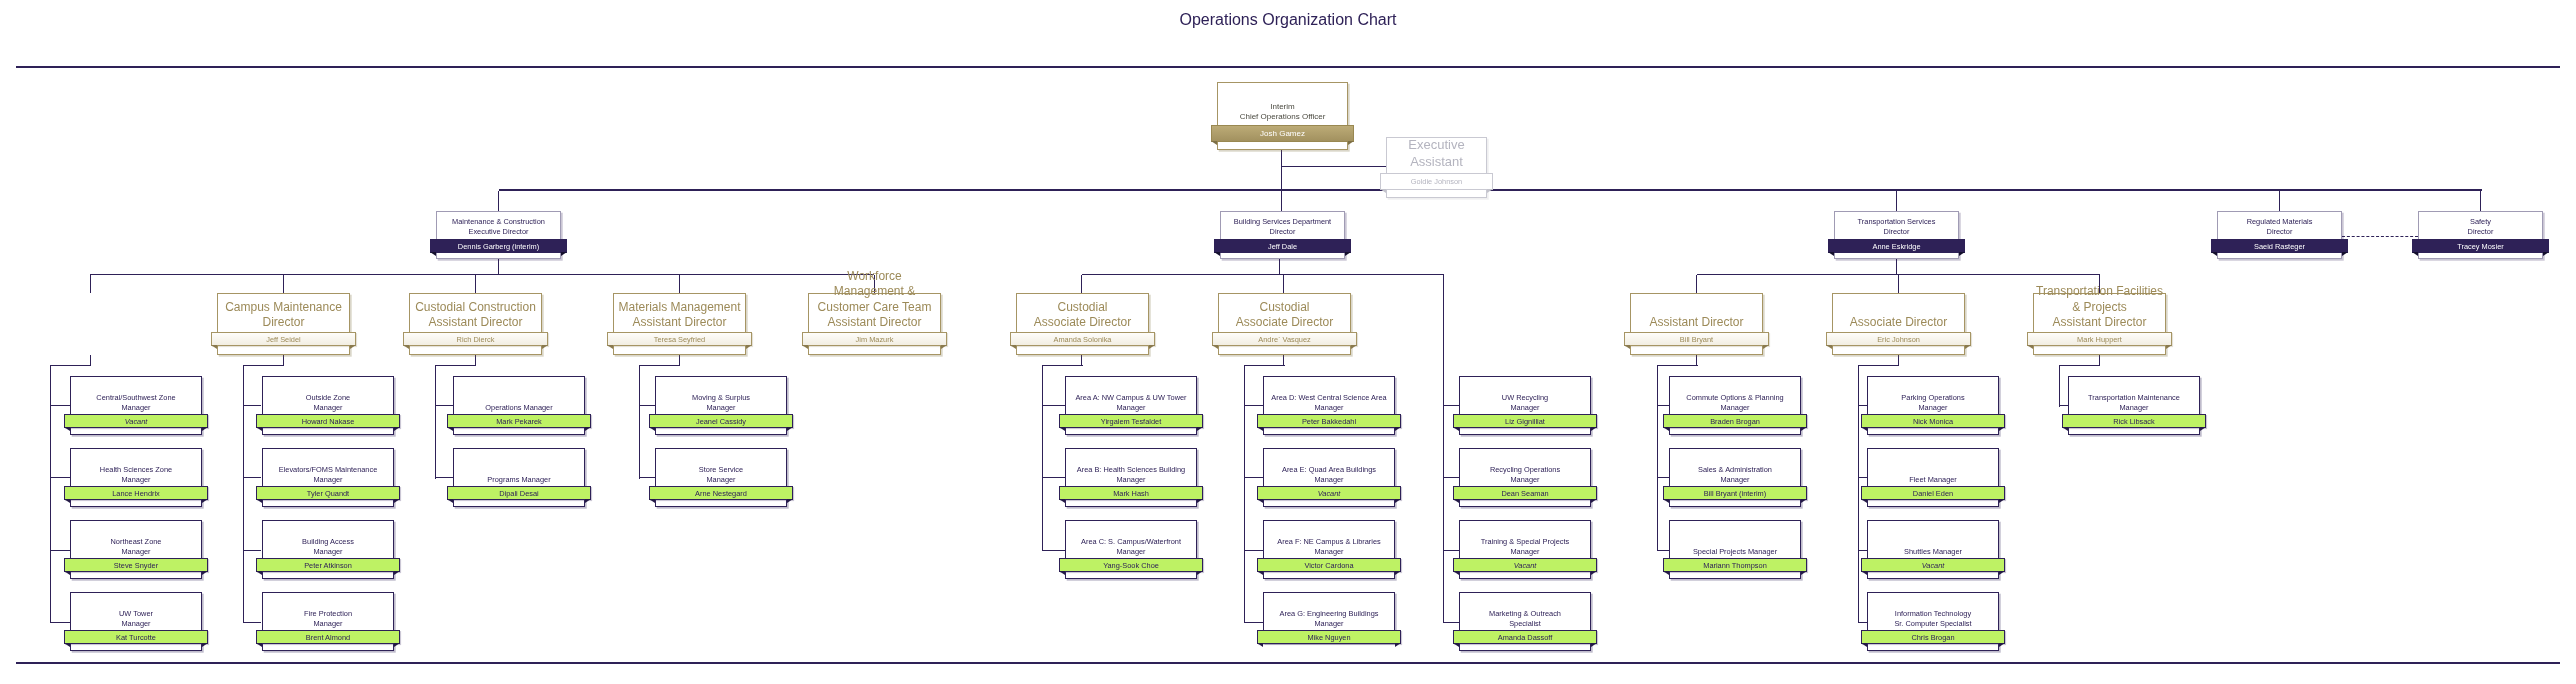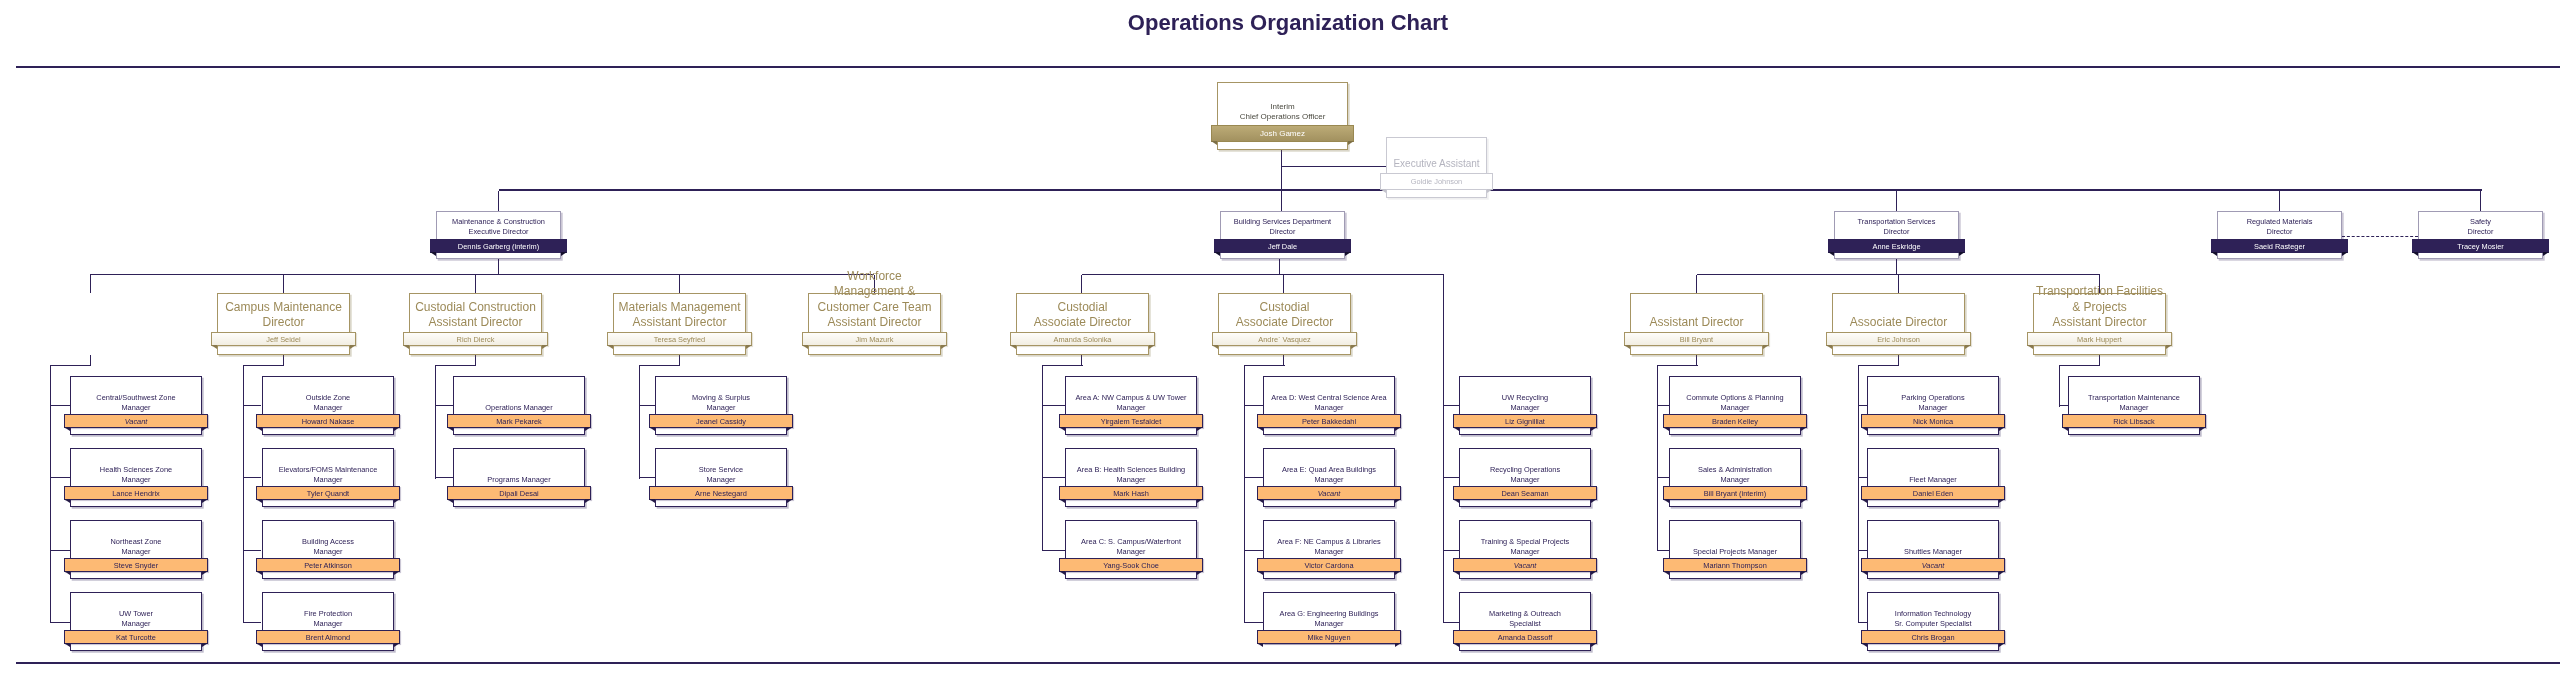--- a/index.html
+++ b/index.html
@@ -1,42 +1,42 @@
 <!DOCTYPE html>
 <html style="font-size:9.2px"><head>
 <meta charset="utf-8">
 <style>
   html,body{margin:0;padding:0;width:2576px;height:684px;overflow:hidden;background:#ffffff;
     font-family:"Liberation Sans",sans-serif;}
   .stage{position:absolute;left:0;top:0;width:2576px;height:684px;}
   .hdr{position:absolute;left:0;top:11.4px;width:100%;text-align:center;color:#2e2157;}
-  .hdr .h1{font-size:22px;font-weight:bold;line-height:1.1;}
+  .hdr .h1{font-size:16px;font-weight:normal;line-height:1.1;}
   .hdr .h2{font-size:8.6px;margin-top:2.9px;}
   .hr{position:absolute;left:16px;width:2544px;height:1.7px;background:#2e2157;}
   
   .box{position:absolute;background:#fff;box-sizing:border-box;}
   .b-leaf{border:1.1px solid #2e2157;box-shadow:1.7px 1.7px 0 rgba(46,33,87,.30);}
   .b-lv2{border:1.1px solid #a09bb4;box-shadow:1.7px 1.7px 0 rgba(46,33,87,.25);}
   .b-tan{border:1.1px solid #a69564;box-shadow:1.7px 1.7px 0 rgba(122,106,60,.28);}
   .b-ea{border:1.1px solid #c9c9d2;box-shadow:1.7px 1.7px 0 rgba(120,120,130,.12);}
   .bt{position:absolute;left:1.7px;right:1.7px;top:0;display:flex;align-items:flex-end;justify-content:center;
     text-align:center;white-space:pre-line;line-height:1.28;padding-bottom:1.7px;box-sizing:border-box;}
   .b-leaf .bt{height:37px;font-size:7.4px;color:#2e2157;}
   .b-lv2 .bt{height:26px;font-size:7.4px;color:#2e2157;}
   .b-tan3 .bt{height:38px;font-size:12px;color:#9c8a58;}
   .b-coo .bt{height:41px;font-size:8px;color:#4b4a40;}
-  .b-ea .bt{height:34px;font-size:10px;color:#b4b4bf;}
+  .b-ea .bt{height:34px;font-size:13px;color:#b4b4bf;}
   
   .rb{position:absolute;left:-7.4px;right:-7.4px;display:flex;align-items:center;justify-content:center;
     font-size:7.4px;box-sizing:border-box;}
   .rb::before{content:"";position:absolute;left:-1.1px;top:100%;width:0;height:0;
     border-top:4.6px solid var(--fc);border-left:6.9px solid transparent;}
   .rb::after{content:"";position:absolute;right:-1.1px;top:100%;width:0;height:0;
     border-top:4.6px solid var(--fc);border-right:6.9px solid transparent;}
-  .rb-leaf{--fc:#241a46;top:37px;height:14.3px;background:#fdba74;border:1.1px solid #2e2157;color:#2e2157;
+  .rb-leaf{--fc:#241a46;top:37px;height:14.3px;background:#bef264;border:1.1px solid #2e2157;color:#2e2157;
     box-shadow:1.1px 1.1px 0 rgba(46,33,87,.25);}
   .rb-lv2{--fc:#15102e;top:27px;height:14.3px;background:#2e2157;border:0.6px solid #2e2157;color:#fff;}
   .rb-tan3{--fc:#8a7a4e;top:38px;height:14.3px;background:linear-gradient(#fefdfa,#f2eee2);
     border:1.1px solid #a69564;color:#9c8a58;box-shadow:1.1px 1.1px 0 rgba(122,106,60,.2);}
   .rb-coo{--fc:#7d6f45;top:42px;height:17px;background:linear-gradient(#bcab77,#a2915f);
     border:0.6px solid #998851;color:#fff;font-size:8px;}
   .rb-ea{--fc:#c2c2cb;top:35px;height:17px;background:#fff;border:1.1px solid #c9c9d2;color:#b4b4bf;}
   .vac{font-style:italic;}
   
   .ln{position:absolute;background:#2e2157;}
@@ -347,21 +347,21 @@
   </div>
   <div class="box b-leaf" style="left:1459px;top:592px;width:132px;height:59px">
     <div class="bt">Marketing &amp; Outreach
 Specialist</div>
     <div class="rb rb-leaf">Amanda Dassoff</div>
   </div>
 
   <div class="box b-leaf" style="left:1669px;top:376px;width:132px;height:59px">
     <div class="bt">Commute Options &amp; Planning
 Manager</div>
-    <div class="rb rb-leaf">Braden Kelley</div>
+    <div class="rb rb-leaf">Braden Brogan</div>
   </div>
   <div class="box b-leaf" style="left:1669px;top:448px;width:132px;height:59px">
     <div class="bt">Sales &amp; Administration
 Manager</div>
     <div class="rb rb-leaf">Bill Bryant (interim)</div>
   </div>
   <div class="box b-leaf" style="left:1669px;top:520px;width:132px;height:59px">
     <div class="bt">Special Projects Manager</div>
     <div class="rb rb-leaf">Mariann Thompson</div>
   </div>

